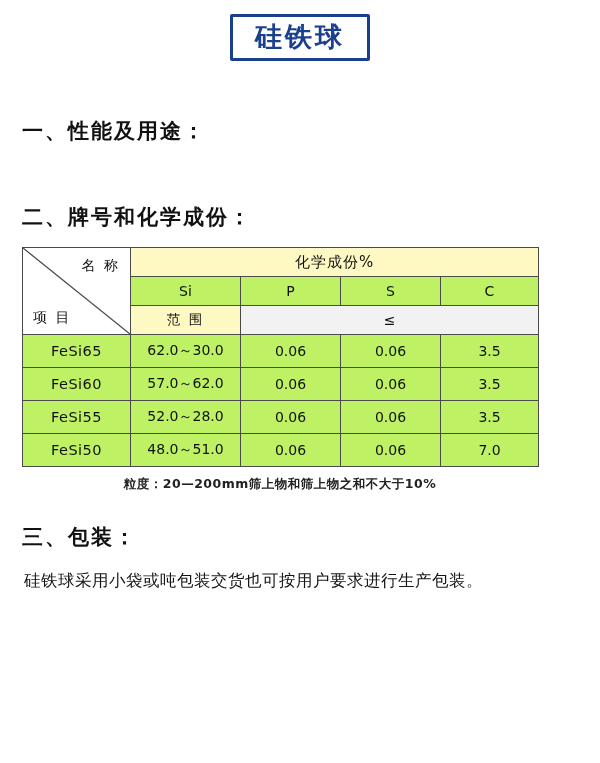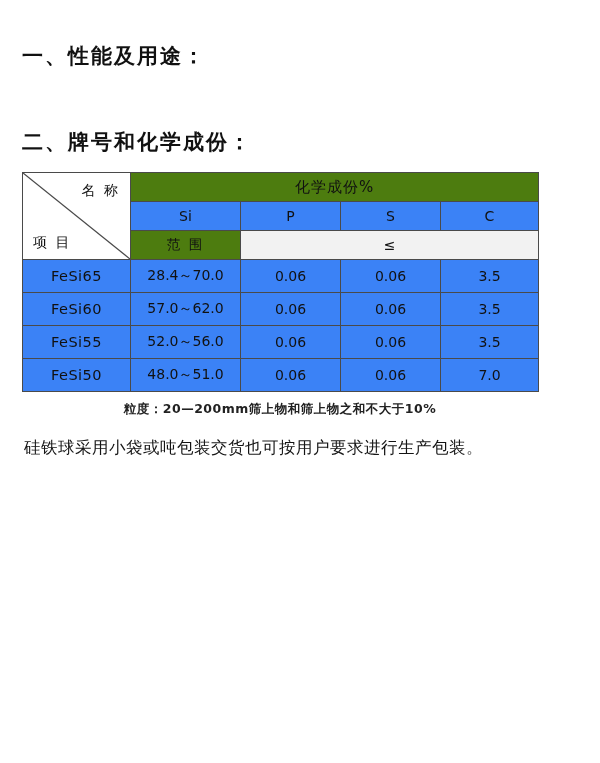--- a/index.html
+++ b/index.html
@@ -45,21 +45,21 @@
   }
 
   
   .section-heading {
     font-size: 21px;
     font-weight: bold;
     letter-spacing: 2px;
     color: #111;
     margin-left: 22px;
   }
-  #sec1-heading { margin-top: 42px; }
+  #sec1-heading { margin-top: 56px; }
   #sec2-heading { margin-top: 58px; }
   #sec3-heading { margin-top: 30px; }
 
   
   .para {
     margin: 14px 24px 0 24px;
     font-size: 16.5px;
     line-height: 1.95;
     text-align: justify;
     text-indent: 2em;
@@ -82,22 +82,22 @@
     font-size: 14px;
   }
   table.spec td {
     border: 1px solid #4a4a4a;
     text-align: center;
     vertical-align: middle;
     height: 30px;
     color: #111;
     font-family: "DejaVu Sans", "Liberation Sans", sans-serif;
   }
-  .cell-white { background: #4d7c0f; }
-  .cell-pink  { background: #3b82f6; }
+  .cell-white { background: #fef9c3; }
+  .cell-pink  { background: #bef264; }
   .cell-gray  { background: #f2f2f2; }
 
   
   .diag {
     position: relative;
     height: 78px !important;
     padding: 0;
     background: #ffffff;
     overflow: hidden;
   }
@@ -152,20 +152,25 @@
     color: #222;
     letter-spacing: 0.5px;
     font-weight: bold;
   }
 </style>
 </head>
 <body>
 
 <div class="page">
 
+  <div class="title-wrap">
+    <div class="title-box">
+      <div class="title-text">硅铁球</div>
+    </div>
+  </div>
 
   <div class="section-heading" id="sec1-heading">一、性能及用途：</div>
 
   <div class="section-heading" id="sec2-heading">二、牌号和化学成份：</div>
 
   <div class="table-wrap">
     <table class="spec">
       <colgroup>
         <col style="width:108px">
         <col style="width:110px">
@@ -190,46 +195,47 @@
           <td class="cell-pink hdr-sub">S</td>
           <td class="cell-pink hdr-sub">C</td>
         </tr>
         <tr>
           <td class="cell-white hdr-range">范  围</td>
           <td class="cell-gray hdr-le" colspan="3">≤</td>
         </tr>
 
         <tr>
           <td class="cell-pink grade-cell">FeSi65</td>
-          <td class="cell-pink">28.4～70.0</td>
+          <td class="cell-pink">62.0～30.0</td>
           <td class="cell-pink">0.06</td>
           <td class="cell-pink">0.06</td>
           <td class="cell-pink">3.5</td>
         </tr>
         <tr>
           <td class="cell-pink grade-cell">FeSi60</td>
           <td class="cell-pink">57.0～62.0</td>
           <td class="cell-pink">0.06</td>
           <td class="cell-pink">0.06</td>
           <td class="cell-pink">3.5</td>
         </tr>
         <tr>
           <td class="cell-pink grade-cell">FeSi55</td>
-          <td class="cell-pink">52.0～56.0</td>
+          <td class="cell-pink">52.0～28.0</td>
           <td class="cell-pink">0.06</td>
           <td class="cell-pink">0.06</td>
           <td class="cell-pink">3.5</td>
         </tr>
         <tr>
           <td class="cell-pink grade-cell">FeSi50</td>
           <td class="cell-pink">48.0～51.0</td>
           <td class="cell-pink">0.06</td>
           <td class="cell-pink">0.06</td>
           <td class="cell-pink">7.0</td>
         </tr>
       </tbody>
     </table>
     <div class="table-note">粒度：20—200mm筛上物和筛上物之和不大于10%</div>
   </div>
 
+  <div class="section-heading" id="sec3-heading">三、包装：</div>
   <div class="para para-noindent">硅铁球采用小袋或吨包装交货也可按用户要求进行生产包装。</div>
 
 </div>
 
 </body></html>

